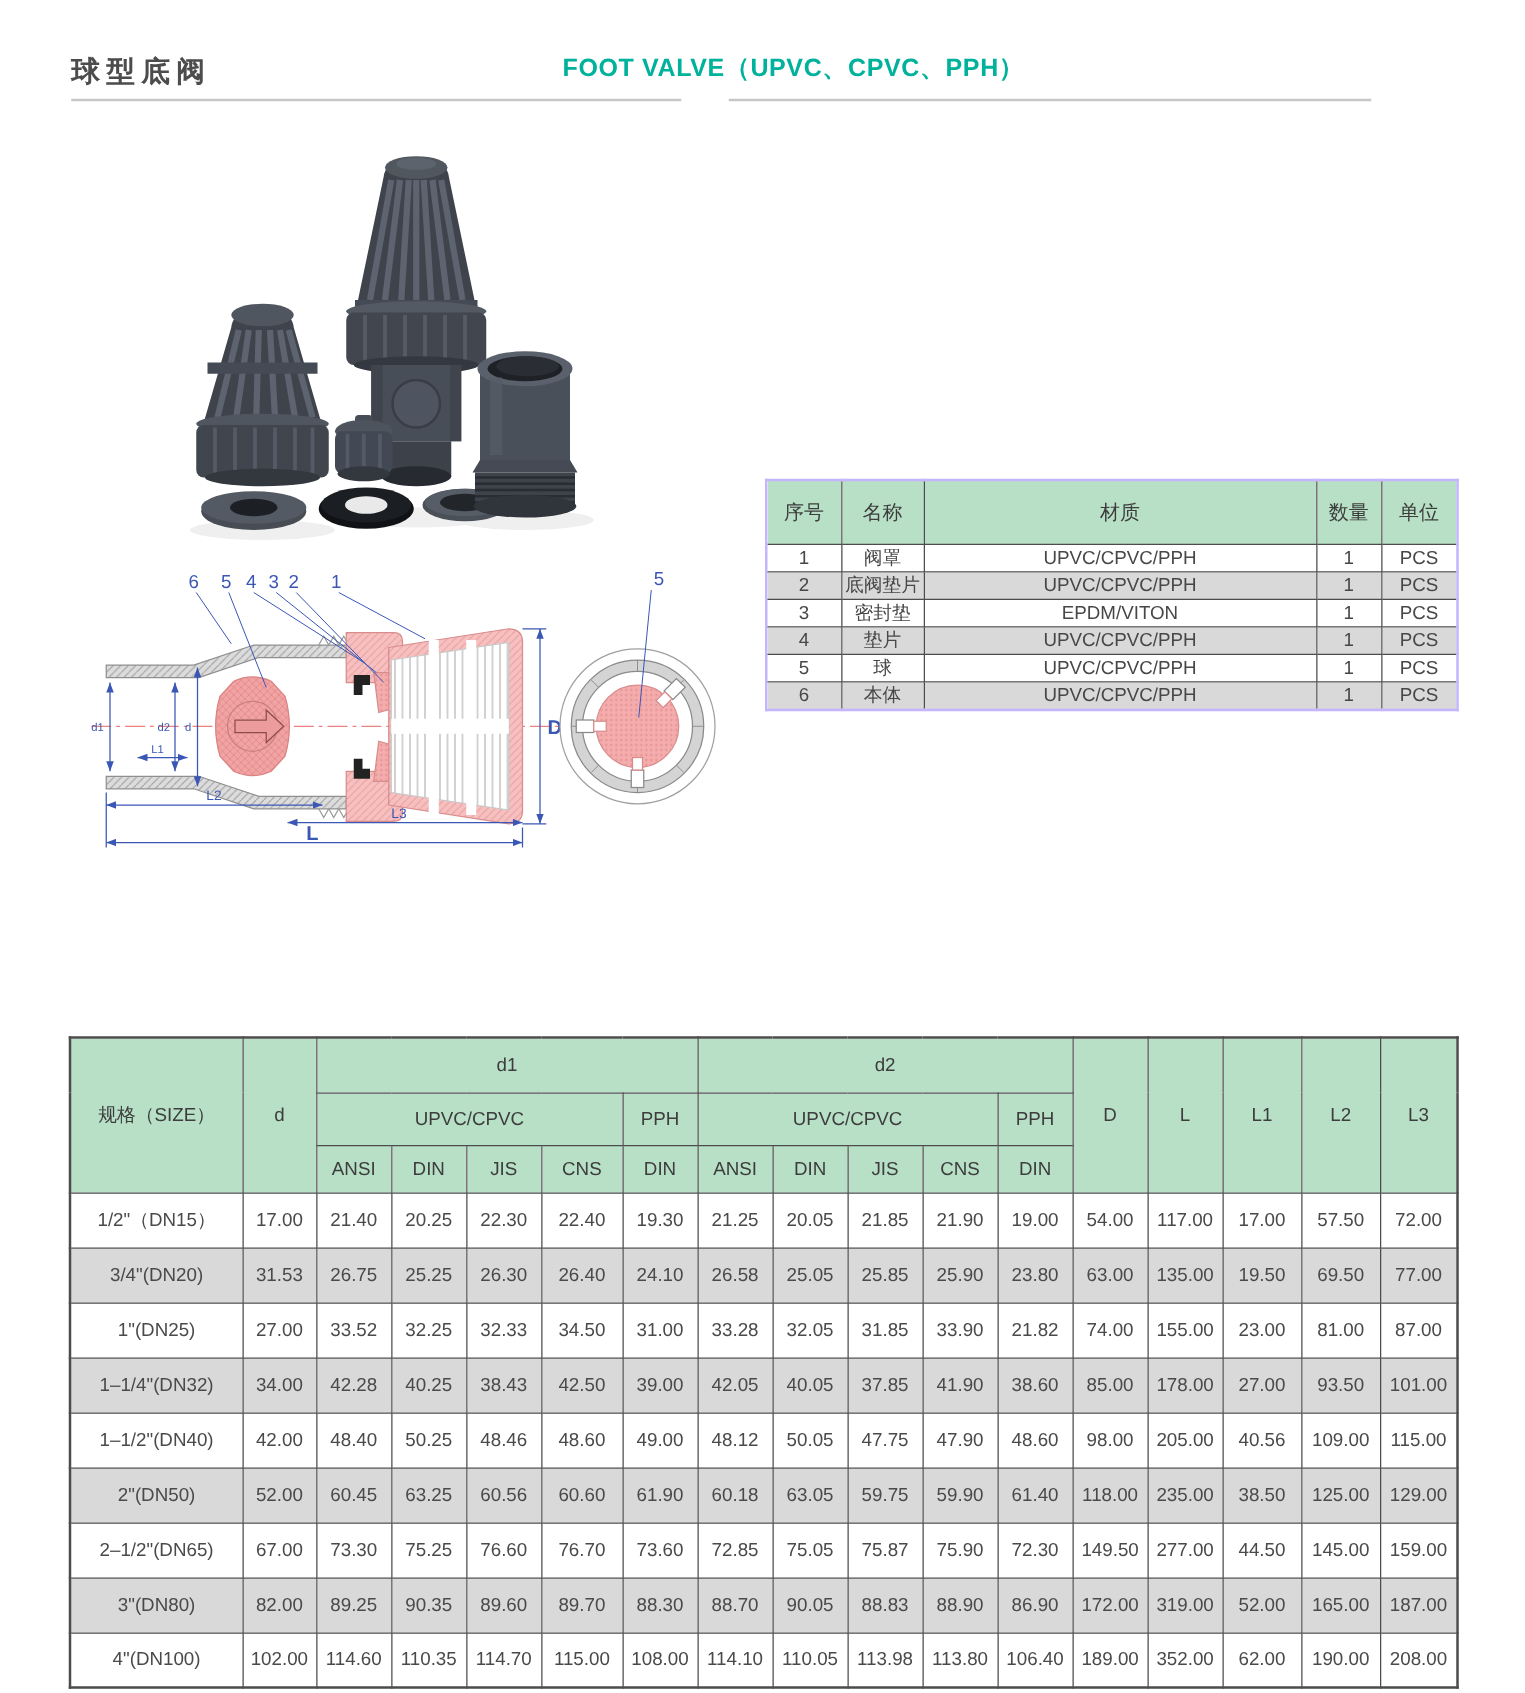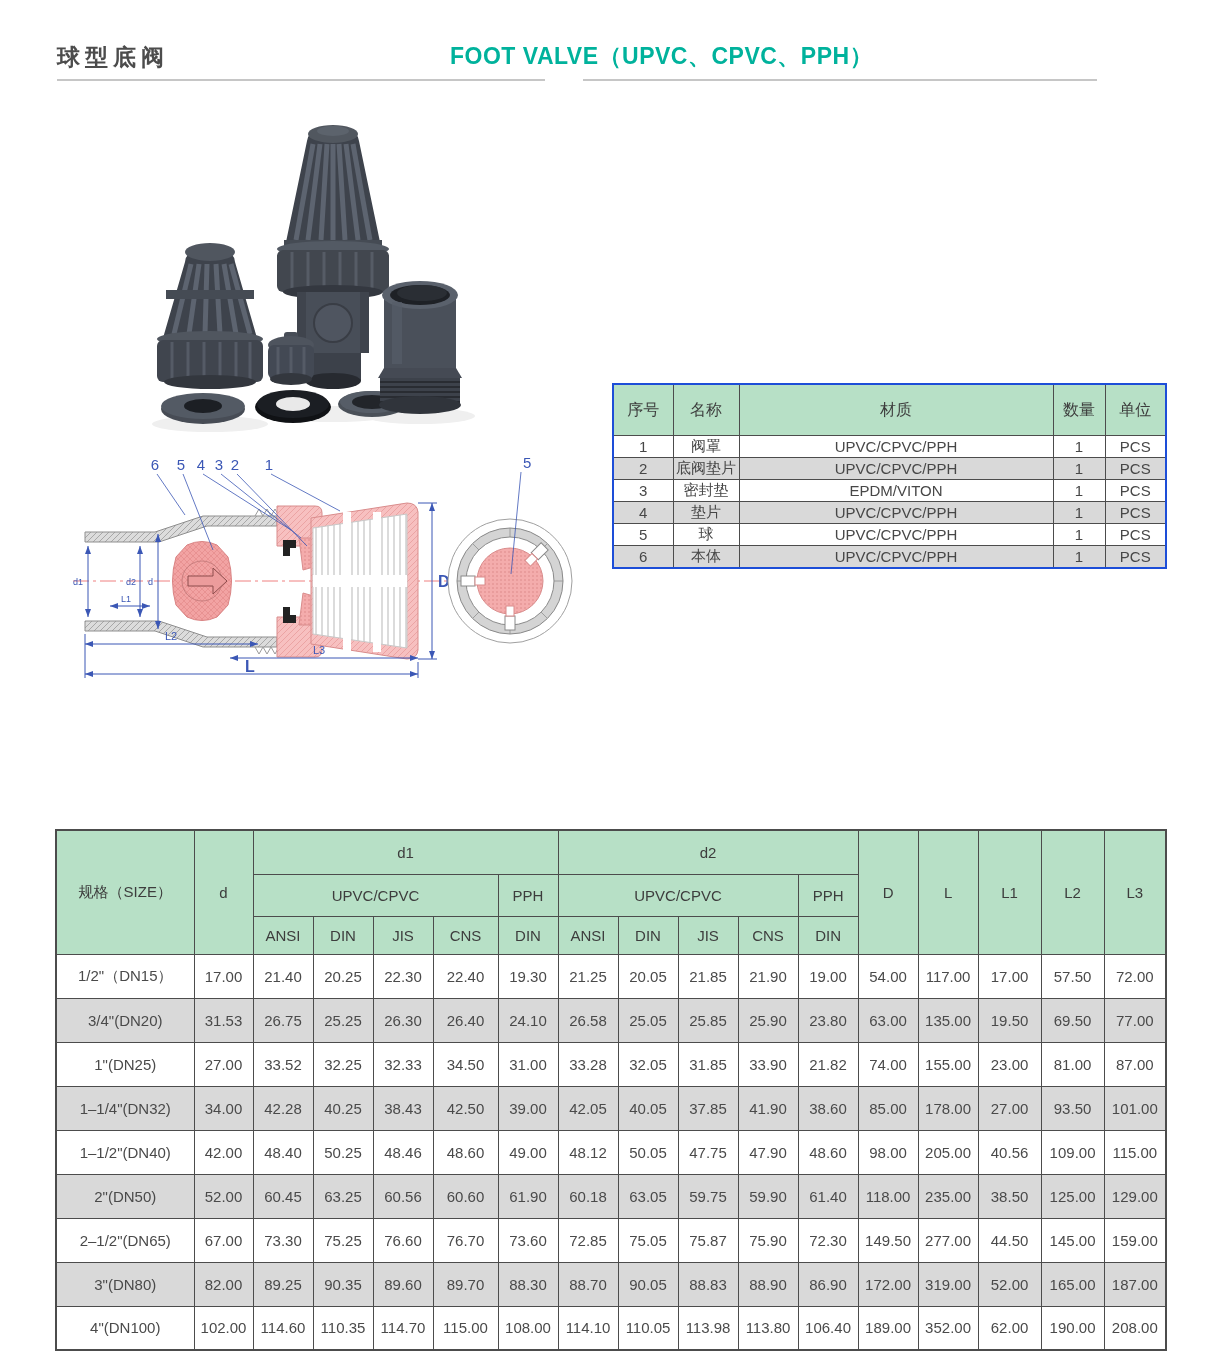--- a/index.html
+++ b/index.html
@@ -2,34 +2,34 @@
 <html><head>
 <meta charset="utf-8">
 <style>
   html,body{margin:0;padding:0;background:#ffffff;}
   .page{position:relative;width:1220px;height:1354px;background:#fff;
         font-family:"Liberation Sans",sans-serif;overflow:hidden;margin-top:34px;}
 
   
   .title-zh{position:absolute;left:57px;top:8px;font-size:23px;font-weight:bold;
             color:#4c4c4c;letter-spacing:5px;}
-  .title-en{position:absolute;left:450px;top:7px;font-size:23px;font-weight:bold;
+  .title-en{position:absolute;left:450px;top:7px;font-size:20px;font-weight:bold;
             color:#00b29c;letter-spacing:.5px;text-align:right;}
   .rule{position:absolute;top:45px;height:2px;background:#c6c6c6;}
   .rule-left{left:57px;width:488px;}
   .rule-right{left:583px;width:514px;}
 
   
   .specs{position:absolute;left:617px;top:174px;width:545px;height:160px;}
   .spec-line{position:absolute;left:0;font-size:15px;font-weight:bold;color:#161616;
              white-space:nowrap;letter-spacing:.2px;}
 
   
   table.parts{position:absolute;left:612px;top:349px;width:553px;border-collapse:collapse;
-              table-layout:fixed;font-size:15px;color:#474747;border:2px solid #1d4ed8;}
+              table-layout:fixed;font-size:15px;color:#474747;border:2px solid #c4b5fd;}
   table.parts th,table.parts td{border:1px solid #4c4c4c;text-align:center;padding:0;
               overflow:hidden;white-space:nowrap;}
   table.parts thead th{height:50px;background:#b7e0c6;font-weight:normal;font-size:16px;color:#3d3d3d;}
   table.parts tbody tr{height:22px;}
   table.parts tbody tr:nth-child(even){background:#d9d9d9;}
 
   
   .unit-note{position:absolute;left:55px;top:770px;width:1110px;box-sizing:border-box;
              padding-right:28px;text-align:right;font-size:13px;font-weight:bold;color:#3f3f3f;}
   table.sizes{position:absolute;left:55px;top:795px;width:1110px;border-collapse:collapse;

